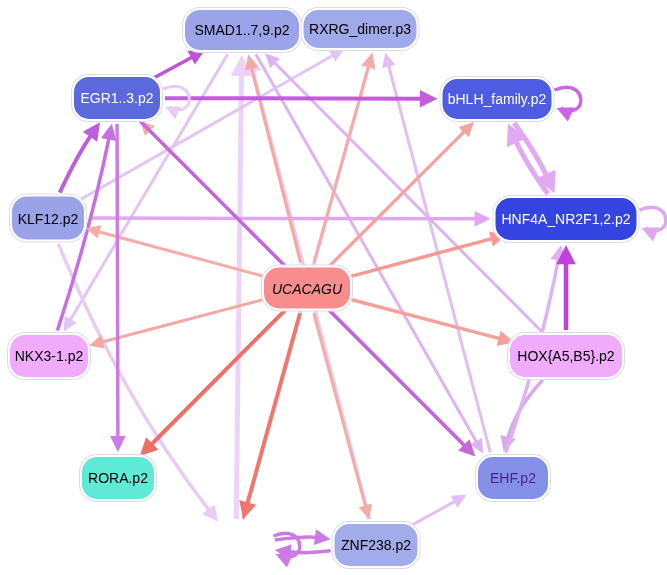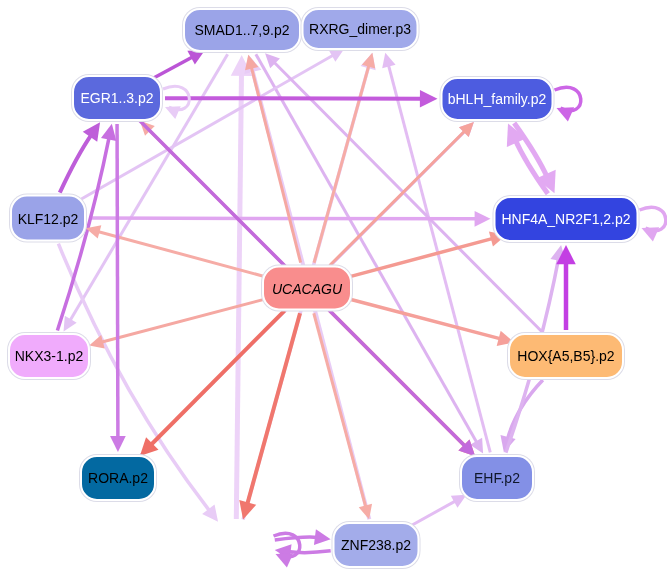--- a/index.html
+++ b/index.html
@@ -119,17 +119,17 @@
     </svg>
 
 <div class="node" style="left: 242px; top: 30px; width: 118px; height: 44px; background: rgb(155, 164, 232); color: rgb(0, 0, 0);">SMAD1..7,9.p2</div>
     <div class="node" style="left: 360px; top: 29px; width: 117px; height: 42px; background: rgb(160, 169, 234); color: rgb(0, 0, 0);">RXRG_dimer.p3</div>
     <div class="node" style="left: 117px; top: 98px; width: 90px; height: 46px; background: rgb(91, 105, 221); color: rgb(255, 255, 255);">EGR1..3.p2</div>
     <div class="node" style="left: 497px; top: 99px; width: 113px; height: 44px; background: rgb(77, 92, 224); color: rgb(255, 255, 255);">bHLH_family.p2</div>
     <div class="node" style="left: 48px; top: 218px; width: 76px; height: 47px; background: rgb(154, 163, 232); color: rgb(0, 0, 0);">KLF12.p2</div>
     <div class="node" style="left: 566px; top: 219px; width: 145px; height: 46px; background: rgb(51, 68, 224); color: rgb(255, 255, 255);">HNF4A_NR2F1,2.p2</div>
     <div class="node" style="left: 307px; top: 288px; width: 90px; height: 45px; background: rgb(249, 141, 141); color: rgb(0, 0, 0); font-style: italic;">UCACAGU</div>
     <div class="node" style="left: 49px; top: 356px; width: 82px; height: 46px; background: #f0abfc; color: rgb(0, 0, 0);">NKX3-1.p2</div>
-    <div class="node" style="left: 566px; top: 356px; width: 116px; height: 46px; background: #fdba74; color: rgb(0, 0, 0);">HOX{A5,B5}.p2</div>
-    <div class="node" style="left: 118px; top: 478px; width: 76px; height: 46px; background: #0369a1; color: rgb(0, 0, 0);">RORA.p2</div>
-    <div class="node" style="left: 497px; top: 478px; width: 74px; height: 46px; background: rgb(131, 144, 230); color: #0f172a;">EHF.p2</div>
+    <div class="node" style="left: 566px; top: 356px; width: 116px; height: 46px; background: #f0abfc; color: rgb(0, 0, 0);">HOX{A5,B5}.p2</div>
+    <div class="node" style="left: 118px; top: 478px; width: 76px; height: 46px; background: #5eead4; color: rgb(0, 0, 0);">RORA.p2</div>
+    <div class="node" style="left: 513px; top: 478px; width: 74px; height: 46px; background: rgb(131, 144, 230); color: #4c1d95;">EHF.p2</div>
     <div class="node" style="left: 376px; top: 545px; width: 87px; height: 46px; background: rgb(163, 172, 234); color: rgb(0, 0, 0);">ZNF238.p2</div>
   </div>
 
 </body></html>

